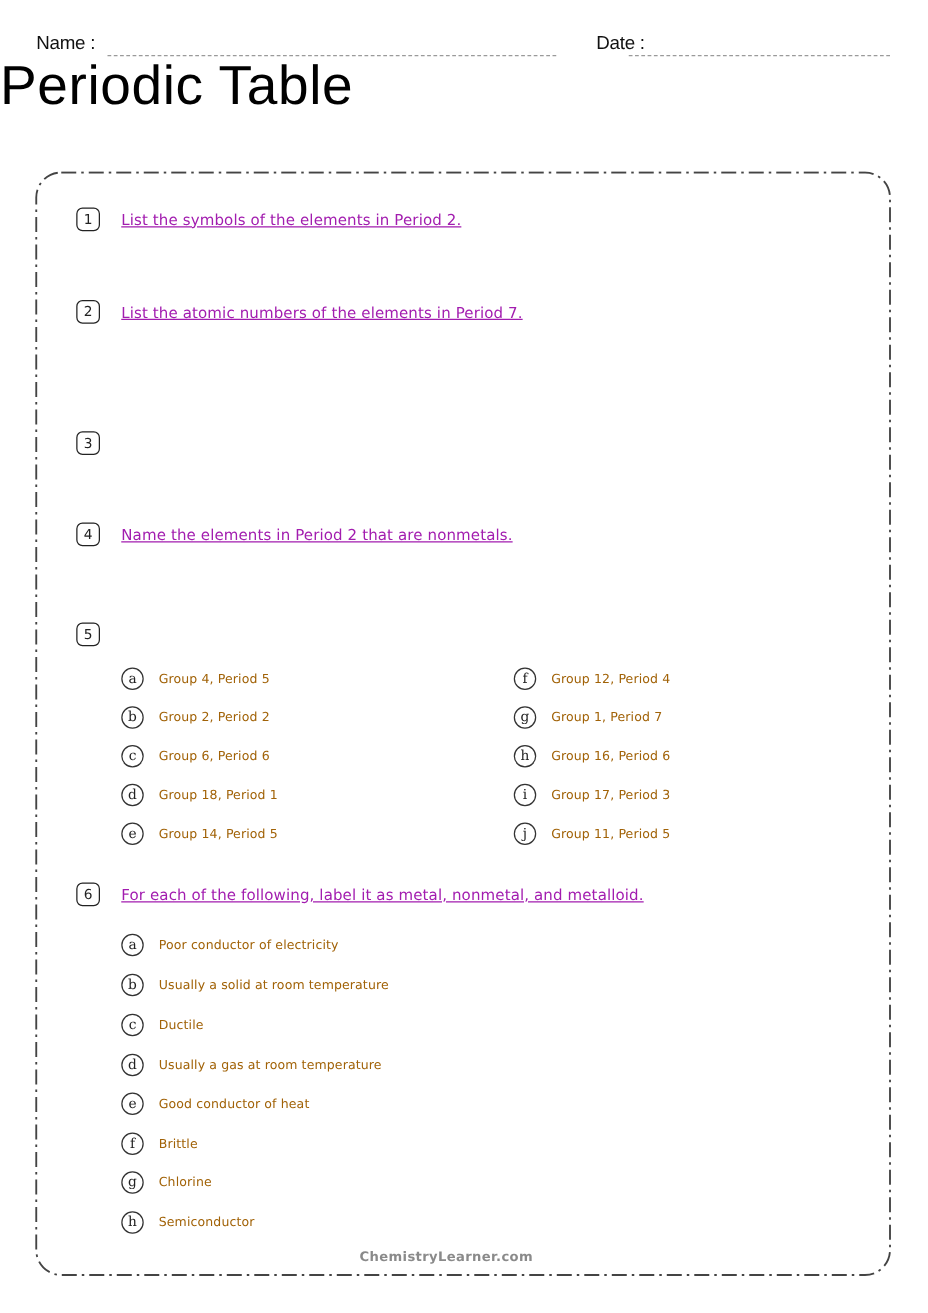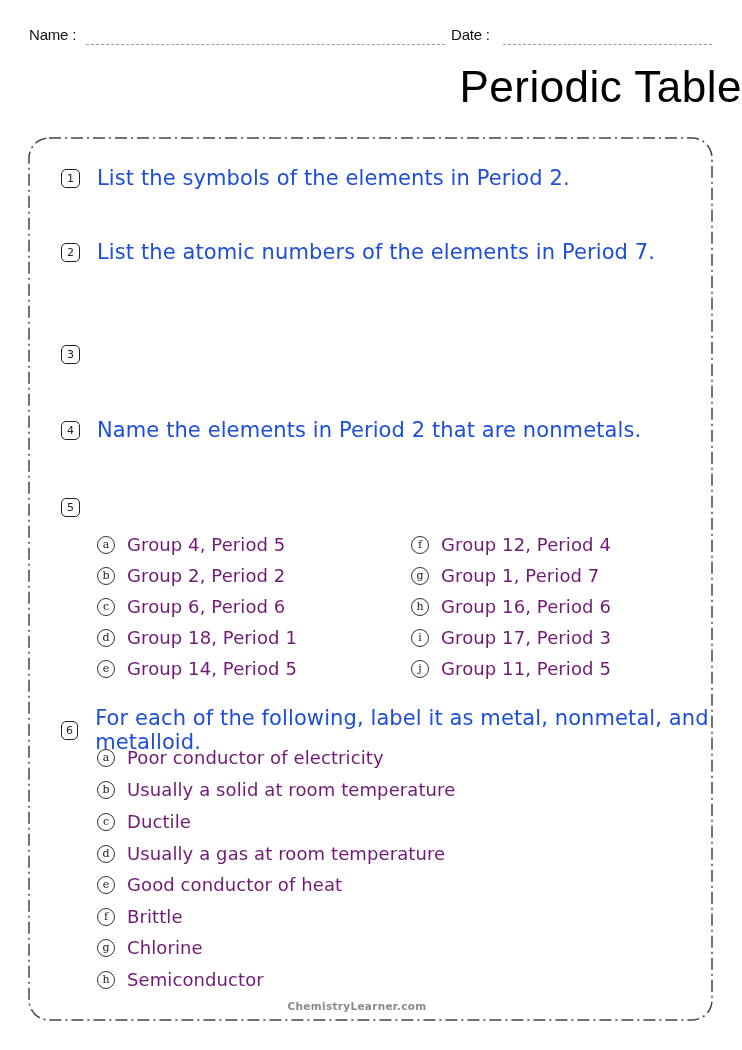--- a/index.html
+++ b/index.html
@@ -3,48 +3,48 @@
 <meta charset="utf-8">
 <style>
   html, body { margin: 0; padding: 0; background: #ffffff; }
   body { width: 742px; height: 1050px; position: relative; overflow: hidden;
          font-family: "DejaVu Sans", sans-serif; color: #111; }
 
   .hdr { position: absolute; top: 26px; font-family: "Liberation Sans", sans-serif;
          font-size: 15px; color: #111; letter-spacing: -0.2px; text-align: right; }
   .hdr-line { position: absolute; top: 44px; border-bottom: 1px dashed #9a9a9a; height: 0; }
 
-  .title { position: absolute; left: 0; width: 742px; top: 62px; text-align: right;
+  .title { position: absolute; left: 0; width: 742px; top: 44px; text-align: left;
            font-family: "Liberation Sans", sans-serif; font-size: 44px; color: #000;
            letter-spacing: 0.5px; }
 
   .box { position: absolute; left: 28px; top: 137px; width: 685px; height: 884px; }
   .box svg { position: absolute; left: 0; top: 0; }
 
   .q { position: absolute; left: 61px; display: flex; align-items: center; }
   .qnum { width: 17px; height: 17px; border: 1.3px solid #222; border-radius: 5px;
           font-size: 11px; line-height: 17px; text-align: center; color: #222;
           margin-right: 17px; box-sizing: content-box; }
-  .qtext { font-size: 21px; color: #1d4ed8; letter-spacing: 0.1px; }
+  .qtext { font-size: 12px; color: #a21caf; letter-spacing: 0.1px; text-decoration: underline; }
 
   .sub { position: absolute; display: flex; align-items: center; }
   .letter { width: 16px; height: 16px; border: 1px solid #333; border-radius: 50%;
             font-size: 11px; line-height: 15px; text-align: center; color: #222;
             margin-right: 12px; font-family: "DejaVu Serif", serif; }
-  .stext { font-size: 18px; color: #701a75; letter-spacing: 0.1px; }
+  .stext { font-size: 10px; color: #a16207; letter-spacing: 0.1px; }
 
   .footer { position: absolute; left: 0; width: 714px; top: 1000px; text-align: center;
             font-size: 10.5px; font-weight: bold; color: #8a8a8a; letter-spacing: 0.3px; }
 </style>
 </head>
 <body>
 
 <div class="hdr" style="left:29px;">Name :</div>
 <div class="hdr-line" style="left:86px; width:359px;"></div>
-<div class="hdr" style="left:451px;">Date :</div>
+<div class="hdr" style="left:477px;">Date :</div>
 <div class="hdr-line" style="left:503px; width:209px;"></div>
 
 <div class="title">Periodic Table</div>
 
 <div class="box">
   <svg width="685" height="884" viewBox="0 0 685 884">
     <rect x="1" y="1" width="683" height="882" rx="20" ry="20" fill="none" stroke="#444" stroke-width="1.5" stroke-dasharray="12 4 2 4"></rect>
   </svg>
 </div>
 

